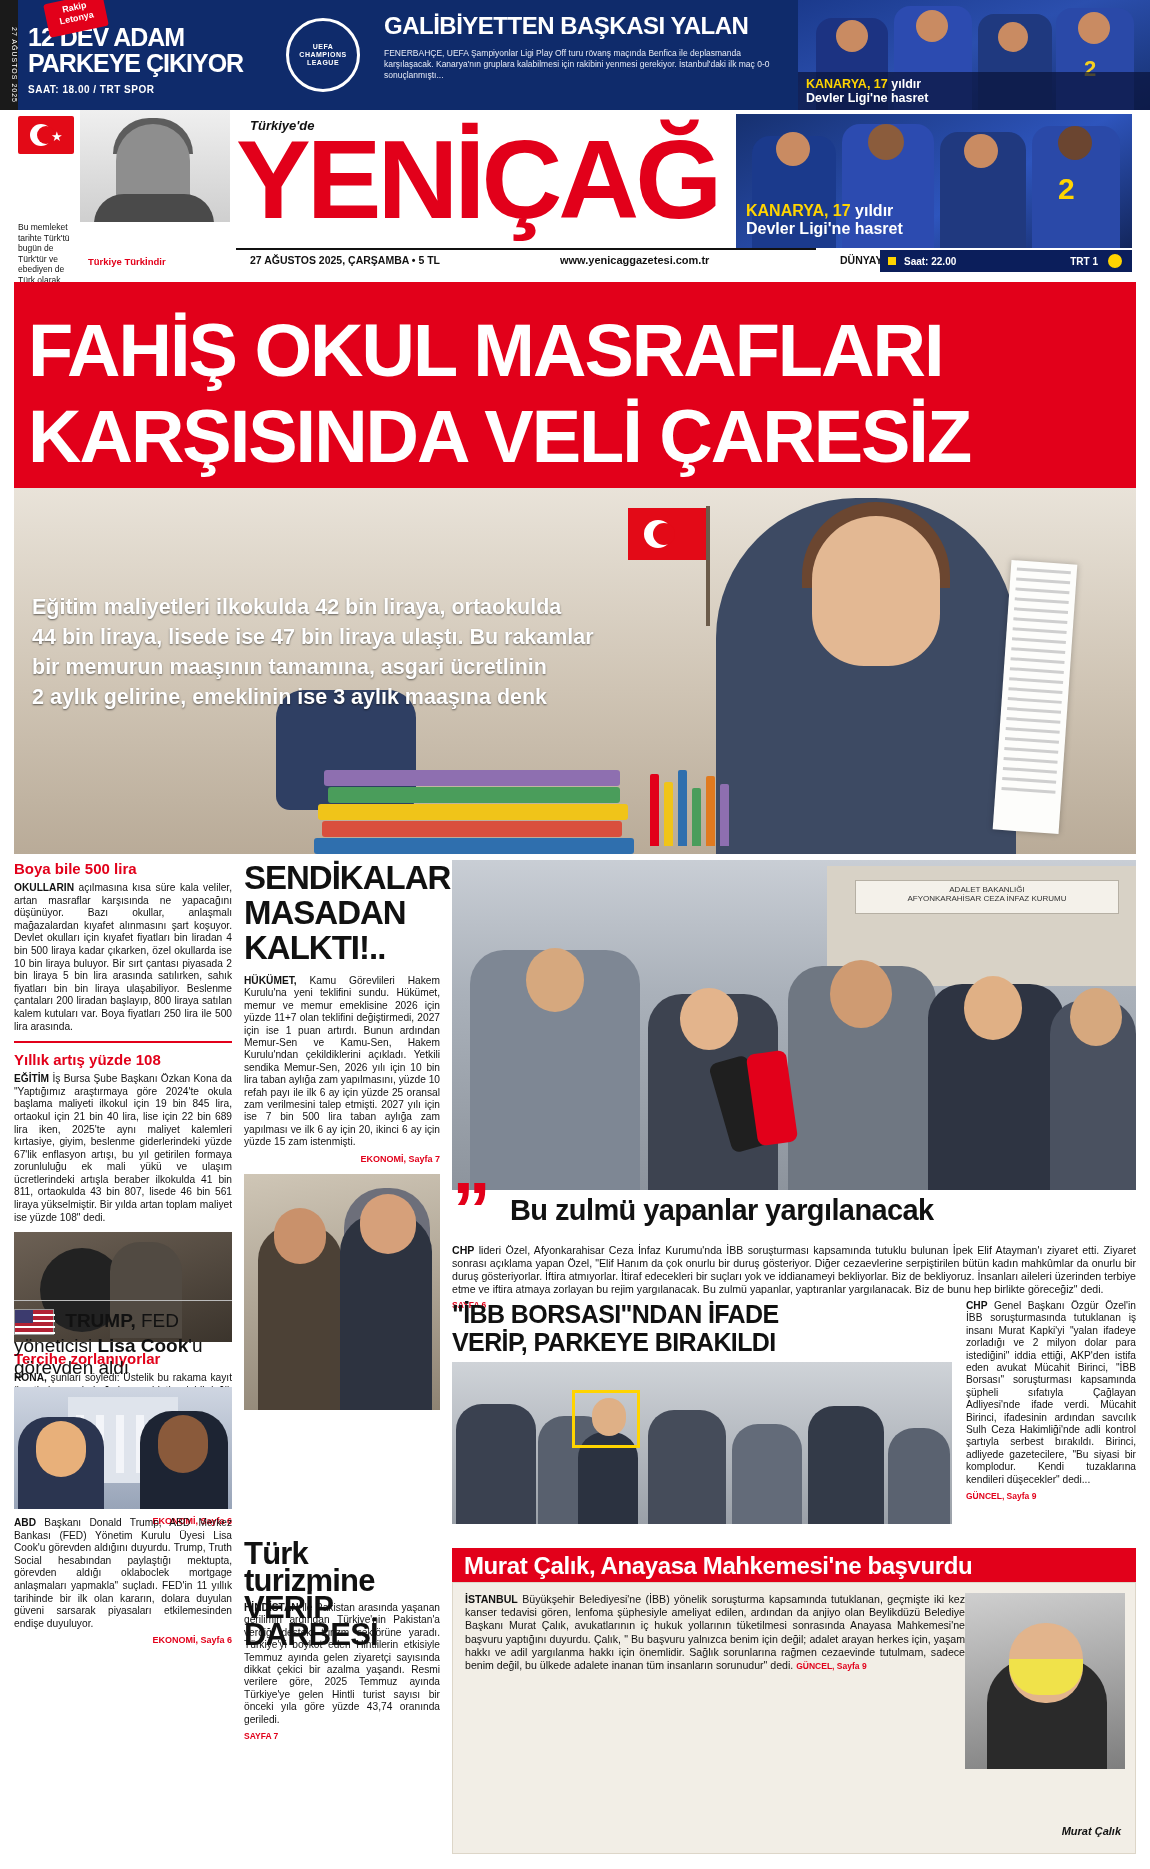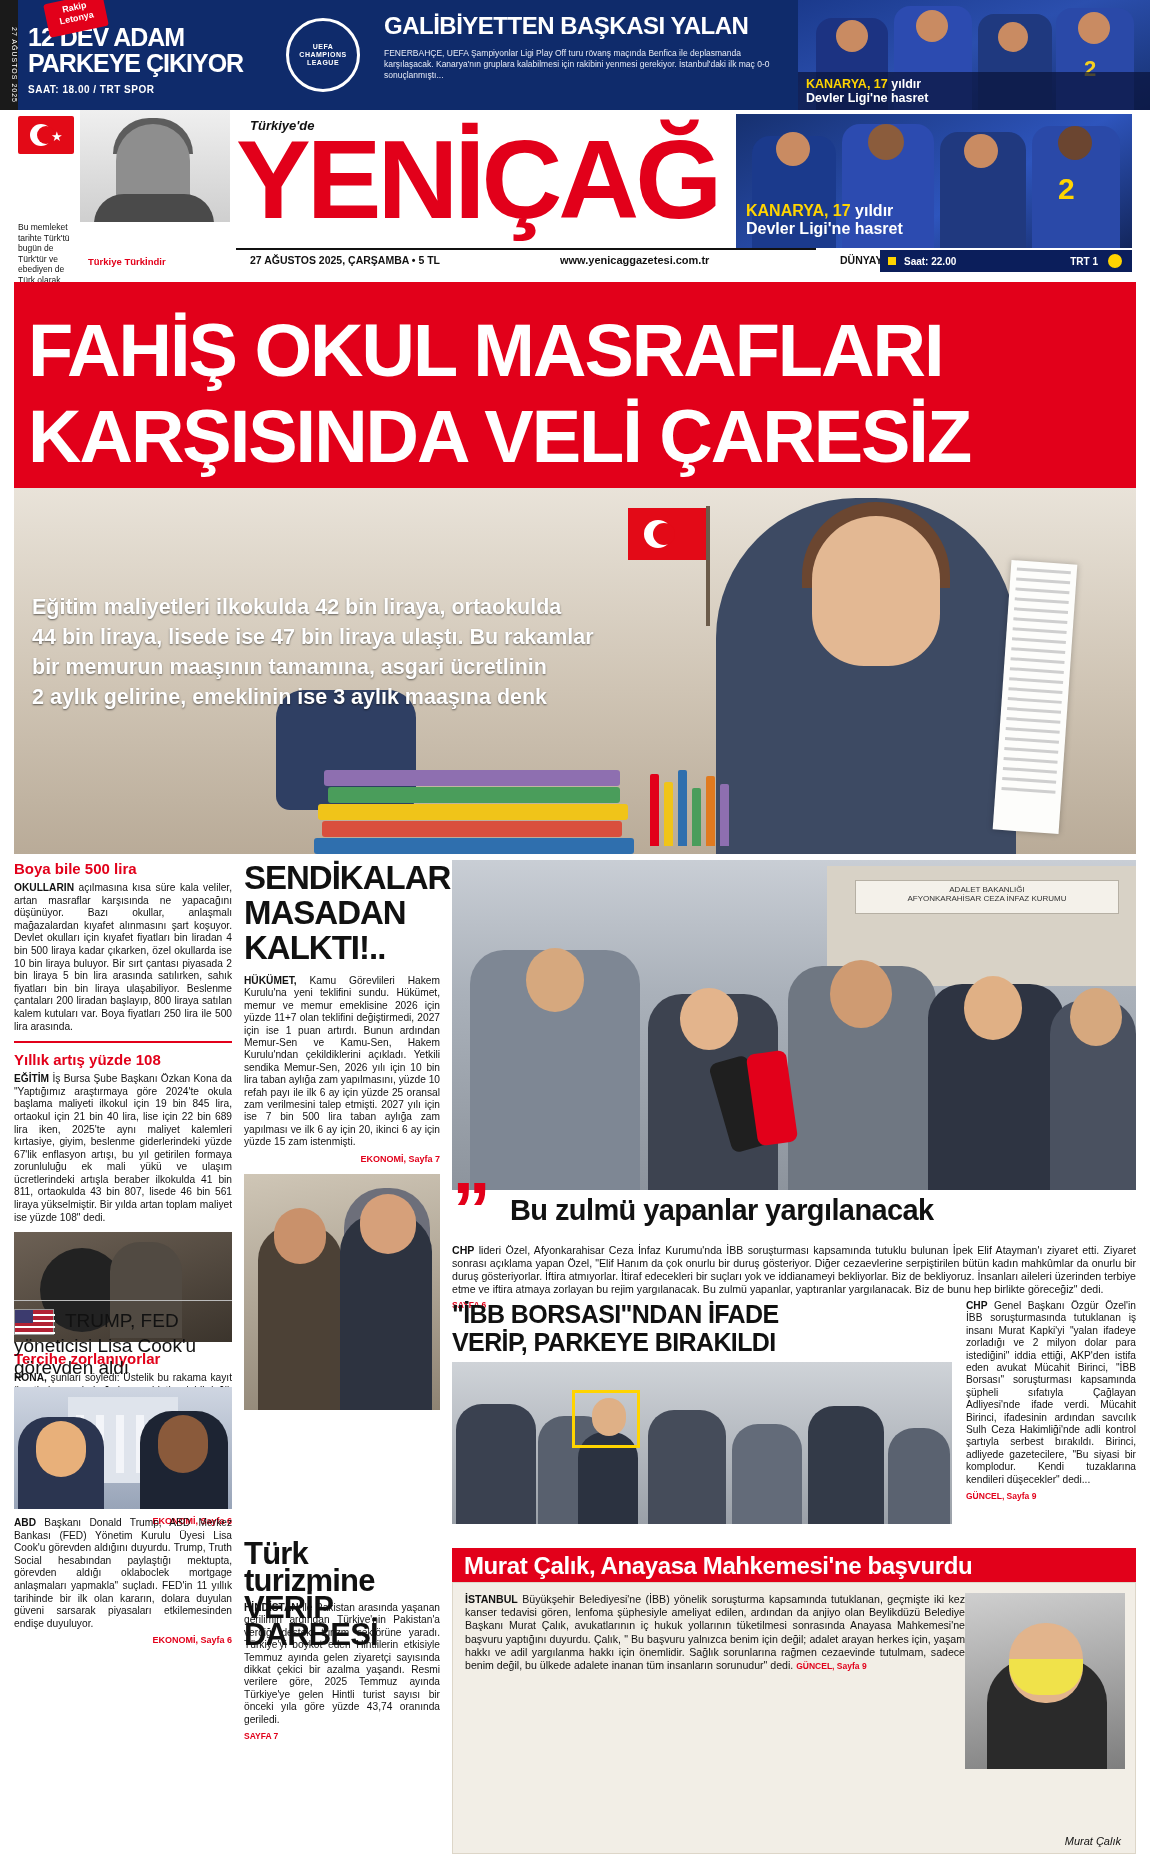--- a/index.html
+++ b/index.html
@@ -102,21 +102,21 @@
   .hr-red { height:2px; background:#e2001a; margin:8px 0; }
   .hr-thin { height:1px; background:#bbb; margin:8px 0; }
   .pho-left { width:218px; height:110px; background:linear-gradient(160deg,#6d6155,#3b342c); margin:8px 0; position:relative; overflow:hidden;}
   .pho-left .w { position:absolute; left:26px; top:16px; width:84px; height:84px; background:#222; border-radius:50%; }
   .pho-left .m { position:absolute; left:96px; top:10px; width:72px; height:96px; background:#514a42; border-radius:30px 30px 0 0; }
   .tagline { color:#e2001a; font-weight:bold; font-size:9px; text-align:right; margin-top:5px; }
 
   
   .trumpbox { position:absolute; left:14px; top:1292px; width:218px; }
   .tb-head { font-size:19px; line-height:22px; font-weight:normal; }
-  .tb-head b { font-weight:normal; }
+  .tb-head b { font-weight:bold; }
   .tb-flag { width:40px; height:26px; background:#b22234; position:relative; display:inline-block; vertical-align:middle; margin-right:6px; border:1px solid #999; }
   .tb-flag .c { position:absolute; left:0; top:0; width:18px; height:13px; background:#3c3b6e; }
   .tb-flag .s { position:absolute; left:0; width:40px; height:2px; background:#fff; }
   .tb-photo { width:218px; height:122px; margin-top:8px; position:relative; background:linear-gradient(180deg,#cfd6e2,#98a4b8); overflow:hidden; }
   .tb-photo .bldg { position:absolute; left:54px; top:10px; width:110px; height:86px; background:#dfe4ec; }
   .tb-photo .col { position:absolute; top:28px; width:8px; height:58px; background:#f3f5f9; }
   .tb-photo .trump { position:absolute; left:4px; top:30px; width:86px; height:92px; background:#2b3550; border-radius:30px 30px 0 0; }
   .tb-photo .trumpface { position:absolute; left:22px; top:34px; width:50px; height:56px; background:#e8b07a; border-radius:26px; }
   .tb-photo .cook { position:absolute; right:4px; top:24px; width:88px; height:98px; background:#1d2433; border-radius:32px 32px 0 0; }
   .tb-photo .cookface { position:absolute; right:24px; top:28px; width:50px; height:58px; background:#8a5a3b; border-radius:26px; }
@@ -163,21 +163,21 @@
   .tt-body { position:absolute; left:244px; top:1602px; width:196px; font-size:10.2px; line-height:12.4px; text-align:justify; }
 
   
   .mc-bar { position:absolute; left:452px; top:1548px; width:684px; height:34px; background:#e2001a; color:#fff; font-size:24px; font-weight:bold; padding:4px 12px; letter-spacing:-0.4px; }
   .mc-box { position:absolute; left:452px; top:1582px; width:684px; height:272px; background:#f2eee6; border:1px solid #ddd6c8; padding:10px 12px; }
   .mc-body { font-size:10.6px; line-height:13.2px; text-align:justify; width:500px; }
   .mc-photo { position:absolute; right:10px; top:10px; width:160px; height:176px; background:linear-gradient(170deg,#cfcfcf,#7e7e7e); overflow:hidden; }
   .mc-photo .body { position:absolute; left:22px; bottom:0; width:120px; height:110px; background:#2a2a2a; border-radius:44px 44px 0 0; }
   .mc-photo .face { position:absolute; left:44px; top:30px; width:74px; height:80px; background:#e2b48c; border-radius:36px; }
   .mc-photo .mask { position:absolute; left:44px; top:66px; width:74px; height:36px; background:#f0e24a; border-radius:0 0 30px 30px; }
-  .mc-cap { position:absolute; right:14px; bottom:6px; font-size:11px; font-weight:normal; font-style:italic;text-align:right; }
+  .mc-cap { position:absolute; right:14px; bottom:16px; font-size:11px; font-weight:bold; font-style:italic;text-align:right; }
 
   .sayfa-small { color:#e2001a; font-weight:bold; font-size:8.5px; }
 </style>
 </head>
 <body>
 
 <div class="page">
 
   <div class="topstrip">
     <div class="ts-spine">27 AĞUSTOS 2025</div>

